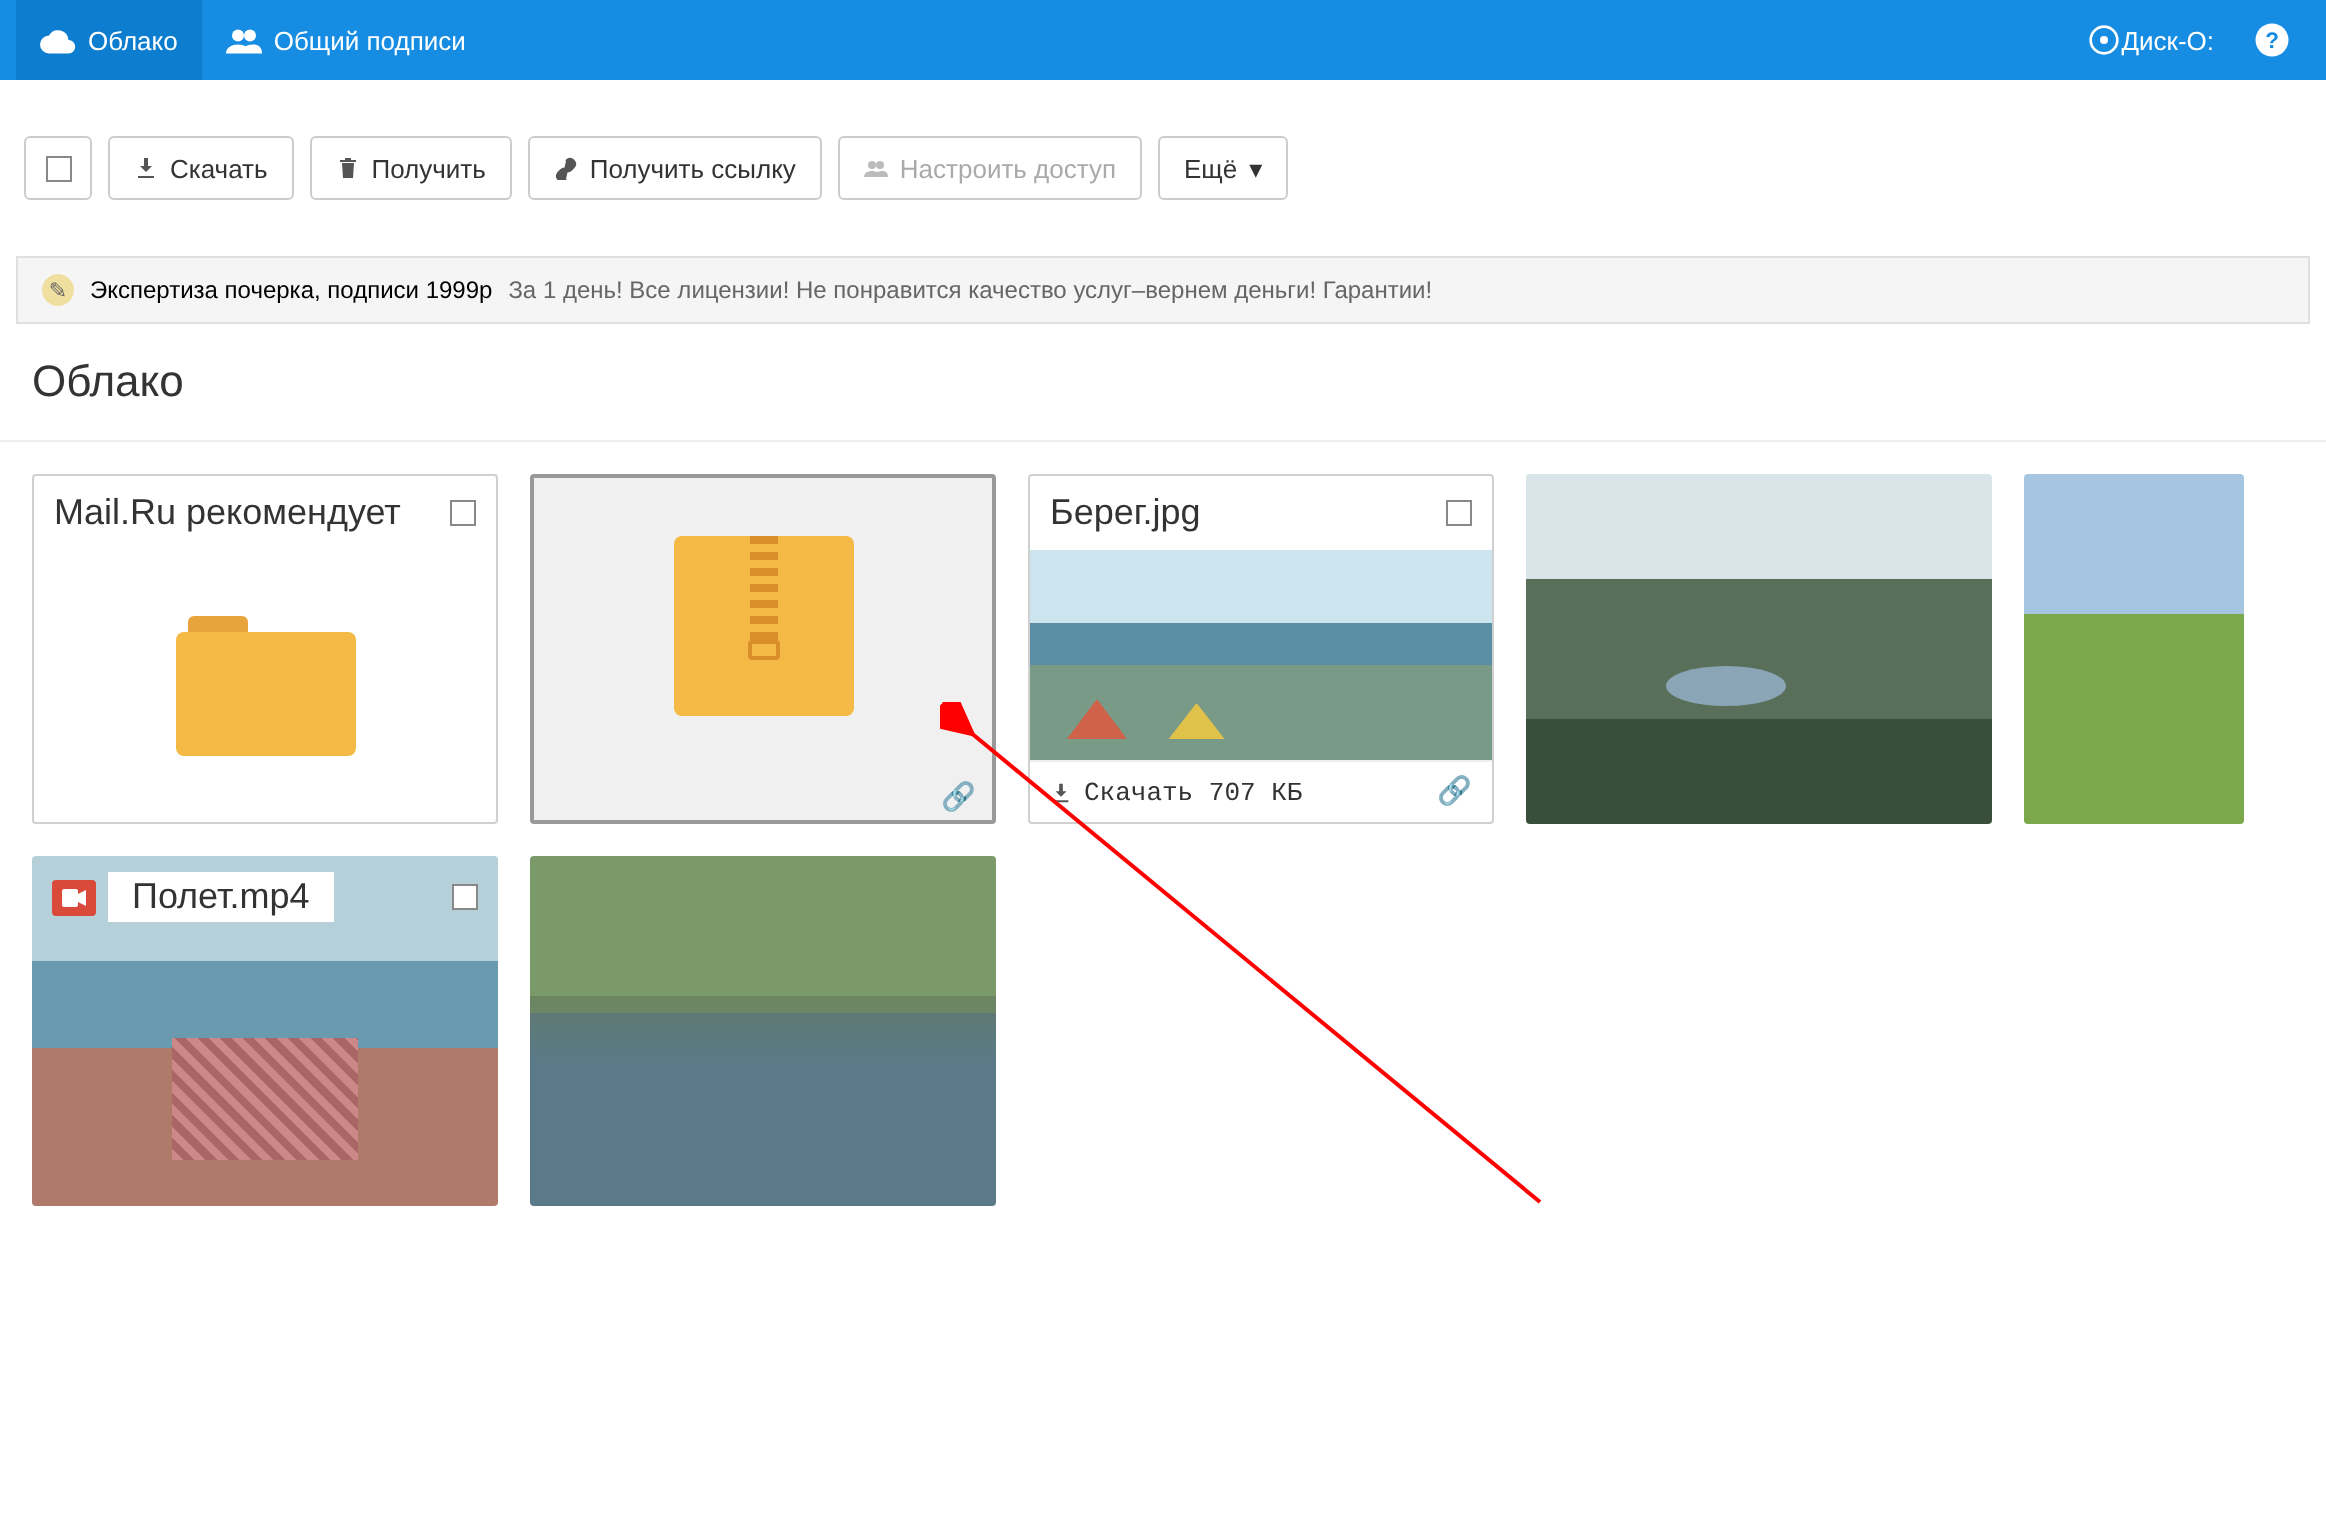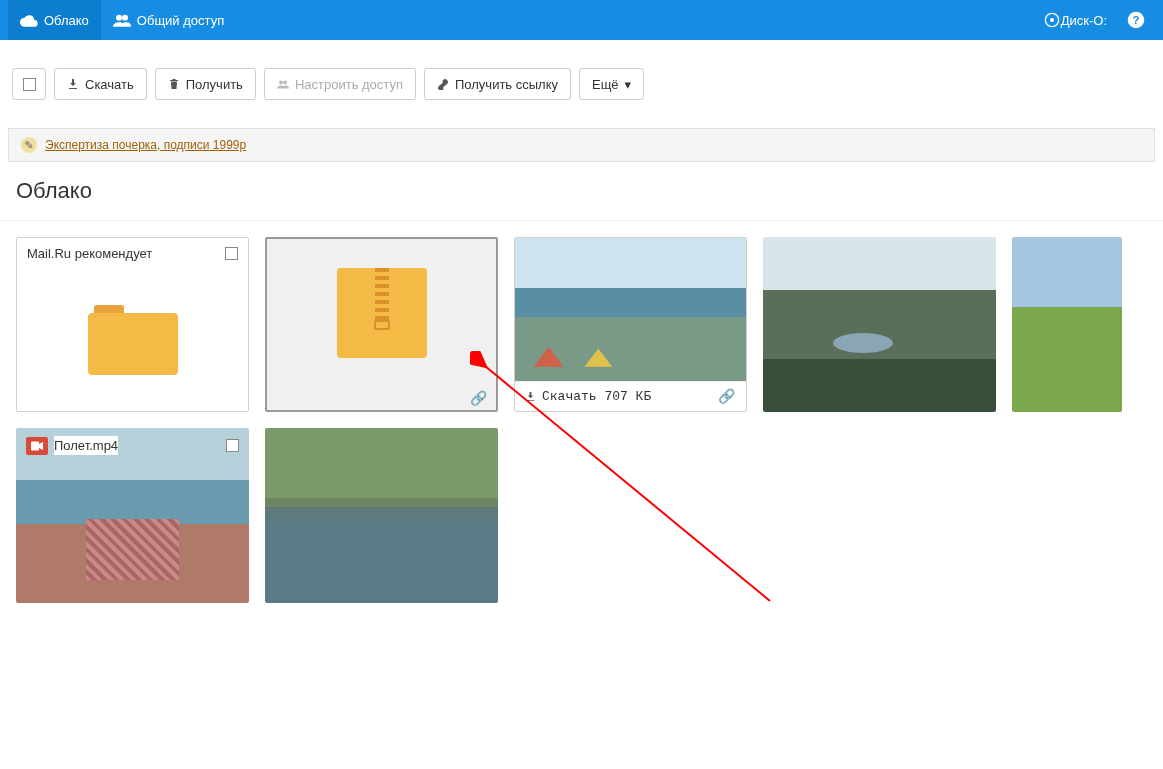--- a/index.html
+++ b/index.html
@@ -15,33 +15,33 @@
 
 
 .toolbar { display: flex; gap: 8px; padding: 28px 12px; }
 .btn { background: #fff; border: 1px solid #ccc; border-radius: 3px; padding: 6px 12px; font-size: 13px; color: #333; cursor: pointer; display: flex; align-items: center; gap: 6px; }
 .btn.square { width: 34px; height: 32px; justify-content: center; padding: 0; }
 .btn.disabled { color: #aaa; cursor: default; }
 .chk { width: 13px; height: 13px; border: 1px solid #888; background: #fff; }
 
 
 .adbar { margin: 0 8px 8px 8px; border: 1px solid #e0e0e0; background: #f5f5f5; padding: 8px 12px; display: flex; align-items: center; gap: 8px; font-size: 12px; color: #666; }
-.adbar .ad-link { color: #a16207; text-decoration: underline; }
+.adbar .ad-link { color: #000000; }
 .adbar .ad-icon { width: 16px; height: 16px; background: #f0e0a0; border-radius: 50%; display: flex; align-items: center; justify-content: center; font-size: 11px; }
 
 
 .page-heading { font-size: 22px; font-weight: normal; padding: 8px 16px 16px 16px; color: #333; }
 
 
 .grid-wrap { border-top: 1px solid #eee; padding: 16px; }
 .file-grid { display: flex; flex-wrap: wrap; gap: 16px; }
 .tile { width: 233px; height: 175px; border: 1px solid #d0d0d0; border-radius: 2px; background: #fff; position: relative; display: flex; flex-direction: column; cursor: pointer; overflow: hidden; }
 .tile.selected { border: 2px solid #999; background: #f0f0f0; }
 .tile.bare { border: none; background: transparent; }
-.tile-head { display: flex; align-items: center; justify-content: space-between; padding: 8px 10px; font-size: 13px; color: #333; }
+.tile-head { display: flex; align-items: center; justify-content: space-between; padding: 8px 10px; font-size: 18px; color: #333; }
 .tile-head .left { display: flex; align-items: center; gap: 6px; }
 .tile-body { flex: 1; display: flex; align-items: center; justify-content: center; }
 .tile-foot { display: flex; align-items: center; justify-content: space-between; padding: 6px 10px; font-size: 13px; color: #333; border-top: 1px solid #eee; font-family: Liberation Mono, monospace; }
 .tile-corner-chk { position: absolute; top: 8px; right: 10px; }
 .tile-chk { width: 13px; height: 13px; border: 1px solid #888; background: #fff; cursor: pointer; display: flex; align-items: center; justify-content: center; }
 .tile-chk.checked::after { content: "✓"; font-size: 11px; color: #000; line-height: 1; }
 
 
 .folder-icon { width: 90px; height: 70px; position: relative; }
 .folder-icon .tab { position: absolute; top: 0; left: 6px; width: 30px; height: 10px; background: #e8a33d; border-radius: 3px 3px 0 0; }
@@ -88,21 +88,21 @@
     <span>Облако</span>
   </div>
   <div class="nav-item">
     <span class="icon">
       <svg width="18" height="14" viewBox="0 0 24 18">
           <circle cx="8" cy="6" r="4" fill="#fff"></circle>
           <circle cx="16" cy="6" r="4" fill="#fff"></circle>
           <path fill="#fff" d="M0 18c0-4 4-6 8-6s8 2 8 6zM10 18c0-4 4-6 8-6s6 2 6 6z"></path>
         </svg>
     </span>
-    <span>Общий доступ</span>
+    <span>Общий подписи</span>
   </div>
   <div class="spacer"></div>
   <div class="right-item">
     <span class="icon">
       <svg width="16" height="16" viewBox="0 0 24 24">
           <circle cx="12" cy="12" r="10" fill="none" stroke="#fff" stroke-width="2"></circle>
           <circle cx="12" cy="12" r="3" fill="#fff"></circle>
         </svg>
     </span>
     <span>Диск-О:</span>
@@ -129,48 +129,49 @@
     </span>
     <span>Скачать</span>
   </button>
   <button class="btn">
     <span class="icon">
       <svg width="12" height="12" viewBox="0 0 24 24">
           <path fill="#555" d="M6 7h12l-1 15H7zM4 4h16v2H4zM9 2h6v2H9z"></path>
         </svg>
     </span>
     <span>Получить</span>
+  </button>
+  <button class="btn">
+    <span class="icon">
+      <svg width="12" height="12" viewBox="0 0 24 24">
+          <path fill="#555" d="M10 14a5 5 0 007 0l3-3a5 5 0 00-7-7l-1 1m2 9a5 5 0 00-7 0l-3 3a5 5 0 007 7l1-1" stroke="#555" stroke-width="2"></path>
+        </svg>
+    </span>
+    <span>Получить ссылку</span>
   </button>
   <button class="btn disabled">
     <span class="icon">
       <svg width="12" height="12" viewBox="0 0 24 18">
           <circle cx="8" cy="6" r="4" fill="#bbb"></circle>
           <circle cx="16" cy="6" r="4" fill="#bbb"></circle>
           <path fill="#bbb" d="M0 18c0-4 4-6 8-6s8 2 8 6zM10 18c0-4 4-6 8-6s6 2 6 6z"></path>
         </svg>
     </span>
     <span>Настроить доступ</span>
   </button>
   <button class="btn">
-    <span class="icon">
-      <svg width="12" height="12" viewBox="0 0 24 24">
-          <path fill="#555" d="M10 14a5 5 0 007 0l3-3a5 5 0 00-7-7l-1 1m2 9a5 5 0 00-7 0l-3 3a5 5 0 007 7l1-1" stroke="#555" stroke-width="2"></path>
-        </svg>
-    </span>
-    <span>Получить ссылку</span>
-  </button>
-  <button class="btn">
     <span>Ещё</span>
     <span class="icon">▾</span>
   </button>
 </div>
 
 <div class="adbar">
   <span class="ad-icon">✎</span>
   <a class="ad-link">Экспертиза почерка, подписи 1999р</a>
+  <span>За 1 день! Все лицензии! Не понравится качество услуг–вернем деньги! Гарантии!</span>
 </div>
 
 <h1 class="page-heading">Облако</h1>
 
 <div class="grid-wrap" style="position:relative;">
   <div class="file-grid">
 
     <div class="tile">
       <div class="tile-head">
         <span class="left">
@@ -192,20 +193,26 @@
           <div class="zip"></div>
             <div class="pull"></div>
         </div>
       </div>
       <div style="display:flex;justify-content:flex-end;padding:4px 8px;">
         <span class="link-icon">🔗</span>
       </div>
     </div>
 
     <div class="tile">
+      <div class="tile-head">
+        <span class="left">
+            <span>Берег.jpg</span>
+          </span>
+        <span class="tile-chk"></span>
+      </div>
       <div class="tile-body" style="padding:0;">
         <div class="thumb landscape1"></div>
       </div>
       <div class="tile-foot">
         <span style="display:flex;align-items:center;gap:6px;">
           <span class="icon">
             <svg width="11" height="11" viewBox="0 0 24 24">
                 <path fill="#555" d="M12 16l-6-6h4V2h4v8h4zM4 20h16v2H4z"></path>
               </svg>
           </span>
@@ -225,21 +232,21 @@
 
     <div class="tile bare" style="position:relative;">
       <div class="tile-head" style="position:absolute;top:0;left:0;right:0;z-index:2;background:rgba(255,255,255,0);">
         <span class="left">
           <span class="video-badge">
             <svg width="12" height="10" viewBox="0 0 24 18">
                 <rect width="16" height="18" fill="#fff" rx="2"></rect>
                 <path d="M16 5l8-4v16l-8-4z" fill="#fff"></path>
               </svg>
           </span>
-          <span style="background:#fff;padding:2px 0;">Полет.mp4</span>
+          <span style="background:#fff;padding:2px 12px;">Полет.mp4</span>
         </span>
         <span class="tile-chk" style="background:#fff;"></span>
       </div>
       <div class="thumb aerial" style="height:175px;"></div>
     </div>
 
     <div class="tile bare" style="position:relative;">
       <span class="tile-chk tile-corner-chk" style="background:#fff;"></span>
       <div class="thumb lake" style="height:175px;"></div>
     </div>

